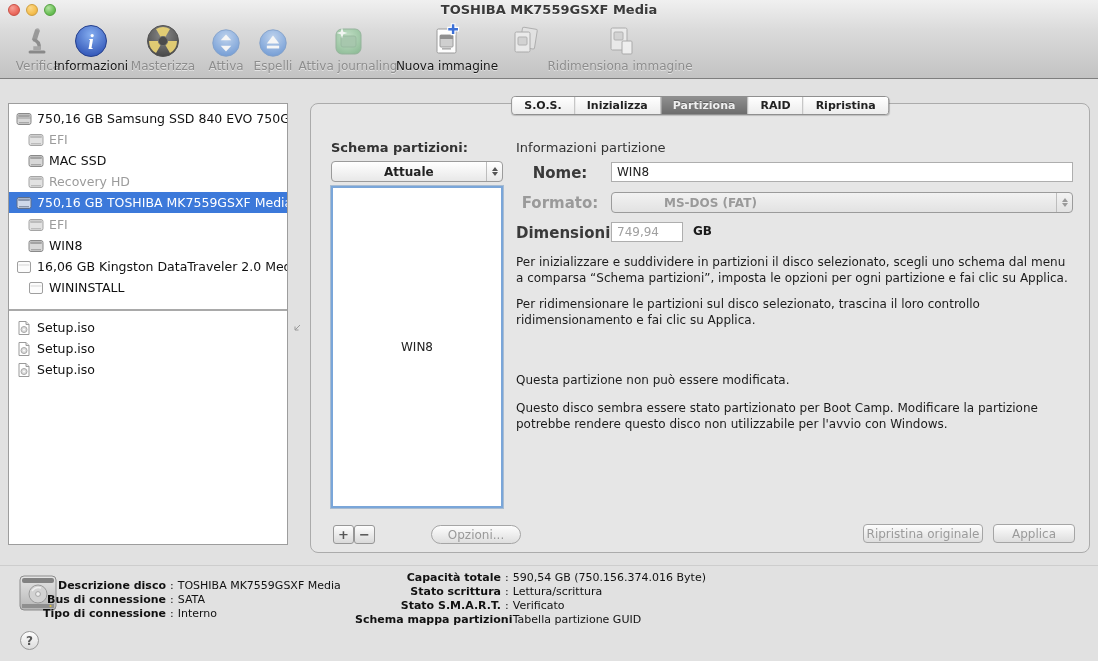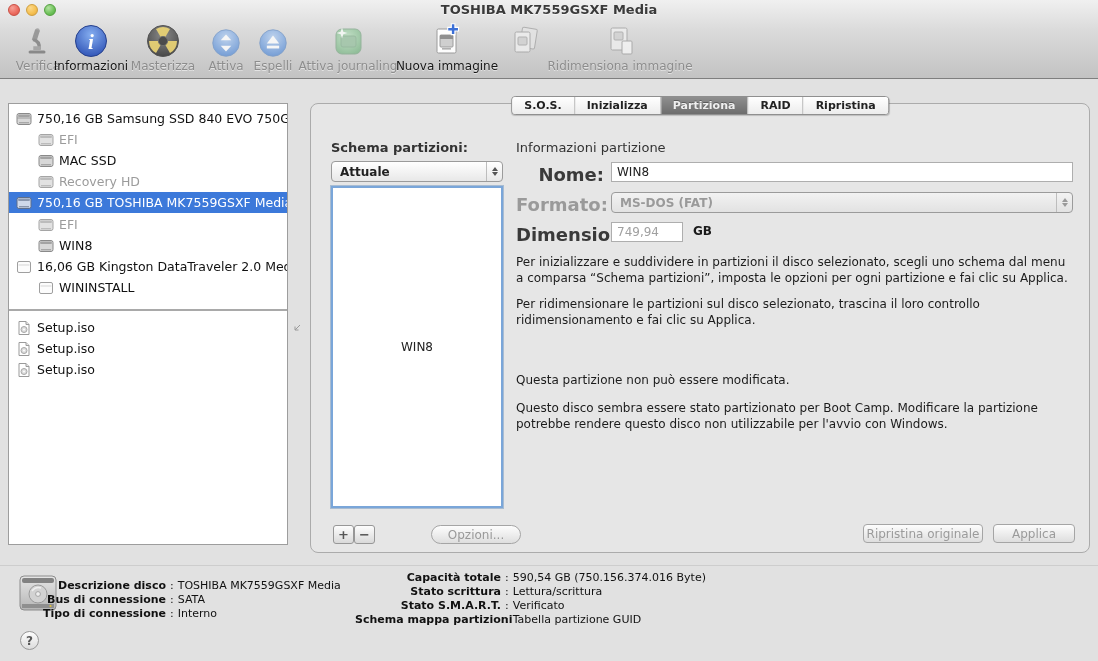--- a/index.html
+++ b/index.html
@@ -29,41 +29,41 @@
   
   .content { position:absolute; top:80px; left:0; width:1098px; height:485px; background:#e1e1e1; }
 
   
   .sidebar { position:absolute; left:8px; top:23px; width:280px; height:442px; background:#ffffff;
     border:1px solid #9d9d9d; overflow:hidden; }
   .sb-row { position:absolute; left:0; width:100%; height:21px; display:flex; align-items:center;
     font-size:12.5px; color:#111; white-space:nowrap; }
   .sb-row .sb-icon { margin-right:5px; flex:0 0 16px; display:flex; }
   .sb-row.lvl0 { padding-left:7px; }
-  .sb-row.lvl1 { padding-left:29px; }
+  .sb-row.lvl1 { padding-left:19px; }
   .sb-row.dim { color:#9b9b9b; }
   .sb-row.selected { background:#3c79da; color:#ffffff; }
   .sb-sep { position:absolute; left:0; top:205px; width:100%; border-top:2px solid #a9a9a9; }
   .splitter { position:absolute; left:293px; top:243px; color:#9a9a9a; font-size:10px; cursor:col-resize; }
 
   
   .panel { position:absolute; left:310px; top:23px; width:780px; height:450px;
     background:#e6e6e6; border:1px solid #ababab; border-radius:8px; }
   .tabs { position:absolute; top:-8px; left:50%; transform:translateX(-50%); display:flex;
     background:#fafafa; border:1px solid #8f8f8f; border-radius:4px; overflow:hidden;
     box-shadow:0 1px 1px rgba(0,0,0,.18); }
   .tab { padding:2px 12px; font-size:11px; font-weight:bold; color:#222; line-height:13px;
     border-left:1px solid #b9b9b9; cursor:default; background:linear-gradient(180deg,#ffffff,#ececec); }
   .tab:first-child { border-left:none; }
   .tab.selected { background:linear-gradient(180deg,#8f8f8f,#6d6d6d); color:#efefef; text-shadow:0 -1px 0 rgba(0,0,0,.3); }
 
   .scheme-label { position:absolute; left:20px; top:36px; font-size:13px; font-weight:bold; color:#333; }
   .popup { position:absolute; display:flex; align-items:center; height:21px;
     background:linear-gradient(180deg,#ffffff,#e8e8e8); border:1px solid #9b9b9b; border-radius:4px;
-    font-size:12px; font-weight:bold; color:#222; }
+    font-size:12px; font-weight:bold; color:#222;padding-left:44px; }
   .popup .pv { flex:1; padding:0 8px; overflow:hidden; white-space:nowrap; }
   .popup .stepper { width:16px; align-self:stretch; border-left:1px solid #bdbdbd; display:flex;
     flex-direction:column; align-items:center; justify-content:center; gap:1px; }
   .stepper i { width:0; height:0; border-left:3.5px solid transparent; border-right:3.5px solid transparent; }
   .stepper i.up { border-bottom:4px solid #555; }
   .stepper i.down { border-top:4px solid #555; }
   .popup.disabled { color:#9a9a9a; background:linear-gradient(180deg,#f2f2f2,#e2e2e2); }
   #scheme-popup { left:20px; top:57px; width:172px; }
 
   .pmap { position:absolute; left:20px; top:82px; width:172px; height:322px; background:#fff;
@@ -75,21 +75,21 @@
     background:linear-gradient(180deg,#fdfdfd,#d9d9d9); font-size:13px; font-weight:bold; color:#555;
     display:flex; align-items:center; justify-content:center; line-height:1; }
   #btn-add { left:22px; }
   #btn-remove { left:43px; }
   .pill-btn { position:absolute; height:19px; border:1px solid #a5a5a5; border-radius:10px;
     background:linear-gradient(180deg,#fdfdfd,#dedede); font-size:12px; color:#999;
     display:flex; align-items:center; justify-content:center; }
   #btn-options { left:120px; top:421px; width:90px; }
 
   .info-title { position:absolute; left:205px; top:36px; font-size:13px; color:#333; }
-  .f-label { position:absolute; left:205px; width:88px; text-align:right; font-size:18px; font-weight:bold; color:#3a3a3a; }
+  .f-label { position:absolute; left:205px; width:88px; text-align:center; font-size:15px; font-weight:bold; color:#3a3a3a; }
   .f-input { position:absolute; left:300px; height:20px; border:1px solid #aeaeae; background:#fff;
     font-family:inherit; font-size:12px; color:#222; padding:0 5px; }
   #name-row-label { top:60px; } #name-input { top:58px; width:462px; }
   #format-row-label { top:90px; } #format-popup { left:300px; top:88px; width:462px; }
   #size-row-label { top:120px; } #size-input { top:118px; width:72px; color:#a0a0a0; }
   .gb-label { position:absolute; left:382px; top:120px; font-size:12px; font-weight:bold; color:#1a1a1a; }
 
   .para { position:absolute; left:205px; width:556px; font-size:12px; line-height:16px; color:#1c1c1c; }
   #para1 { top:150px; } #para2 { top:192px; } #para3 { top:268px; } #para4 { top:296px; }
 

